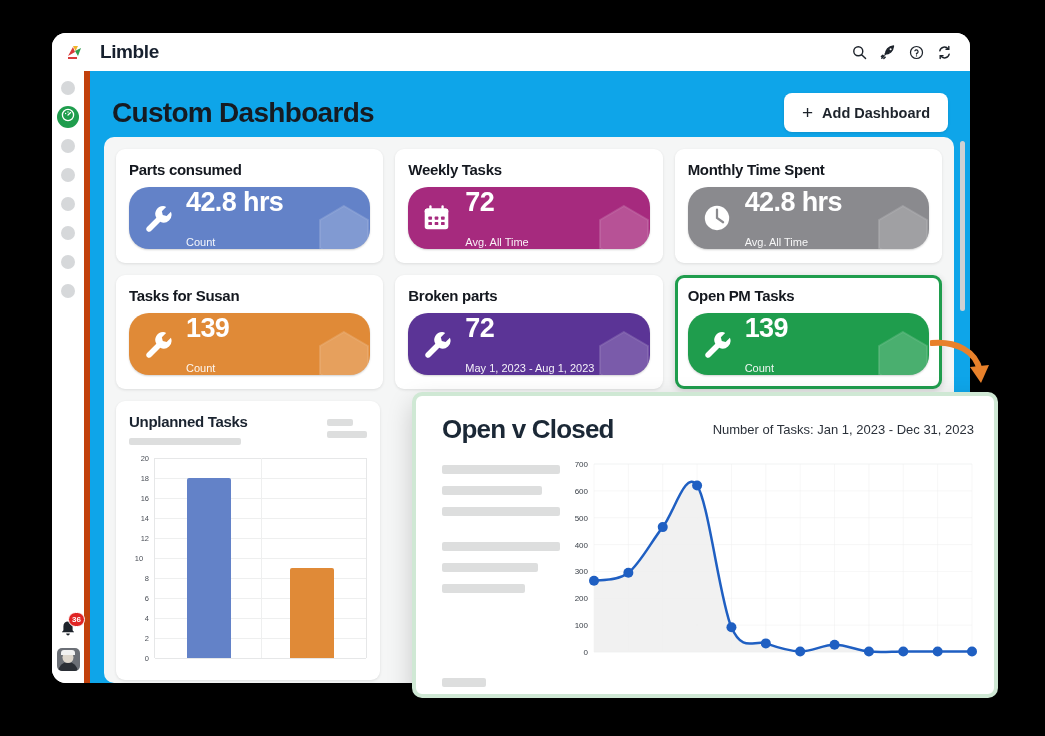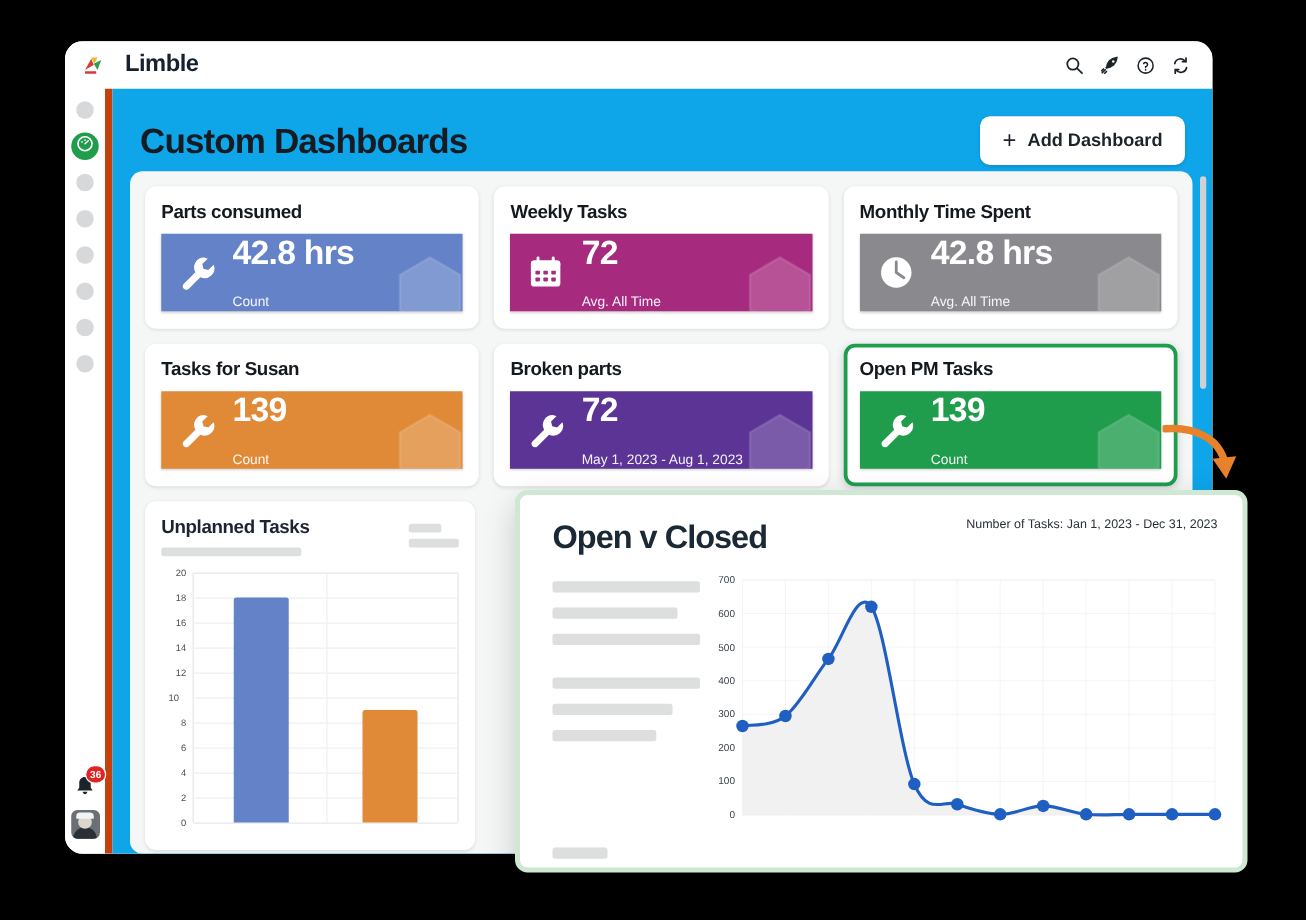--- a/index.html
+++ b/index.html
@@ -112,21 +112,21 @@
   }
   .kpi-card.selected {
     border: 3px solid #1f9d4d; padding: 9px 10px 11px 10px;
     box-shadow: 0 2px 7px rgba(0,0,0,.16);
   }
   .kpi-title {
     font-size: 15px; font-weight: 700; color: #14181f; margin-bottom: 9px;
     letter-spacing: -.3px;
   }
   .kpi-tile {
-    position: relative; border-radius: 0; height: 62px; overflow: hidden;
+    position: relative; border-radius: 20px; height: 62px; overflow: hidden;
     display: flex; align-items: center; padding-left: 14px; gap: 13px;
     box-shadow: 0 1px 2px rgba(0,0,0,.18);
   }
   .kpi-hex {
     position: absolute; right: -4px; bottom: -16px;
     width: 60px; height: 62px; opacity: .35;
   }
   .kpi-icon { width: 30px; height: 30px; flex: none; z-index: 1; }
   .kpi-vals { z-index: 1; }
   .kpi-value {
@@ -170,26 +170,26 @@
 
   
   .ovc-panel {
     position: absolute; left: 412px; top: 392px;
     width: 586px; height: 306px;
     background: #ffffff; border-radius: 10px;
     border: 4px solid #cfe8d4;
     box-shadow: 0 10px 26px rgba(0,0,0,.18);
     overflow: hidden;
   }
-  .ovc-head { display: flex; align-items: flex-start; padding: 18px 20px 0 26px; }
+  .ovc-head { display: flex; align-items: center; padding: 18px 20px 0 26px; }
   .ovc-title {
     font-size: 26px; font-weight: 700; color: #1b2836; letter-spacing: -.8px;
   }
   .ovc-sub {
-    margin-left: auto; font-size: 10px; color: #2b313a;
+    margin-left: auto; font-size: 13px; color: #2b313a;
   }
   .ovc-body { display: flex; padding: 14px 16px 0 26px; }
   .ovc-skels { width: 118px; flex: none; padding-top: 6px; }
   .ovc-skels .skel { height: 9px; margin-bottom: 12px; }
   .line-plot { position: relative; flex: 1; height: 215px; margin-left: 6px; }
   .line-ylab {
     position: absolute; left: 0; width: 22px; text-align: right;
     font-size: 8px; color: #3c424a; transform: translateY(-50%);
   }
   .line-area {

